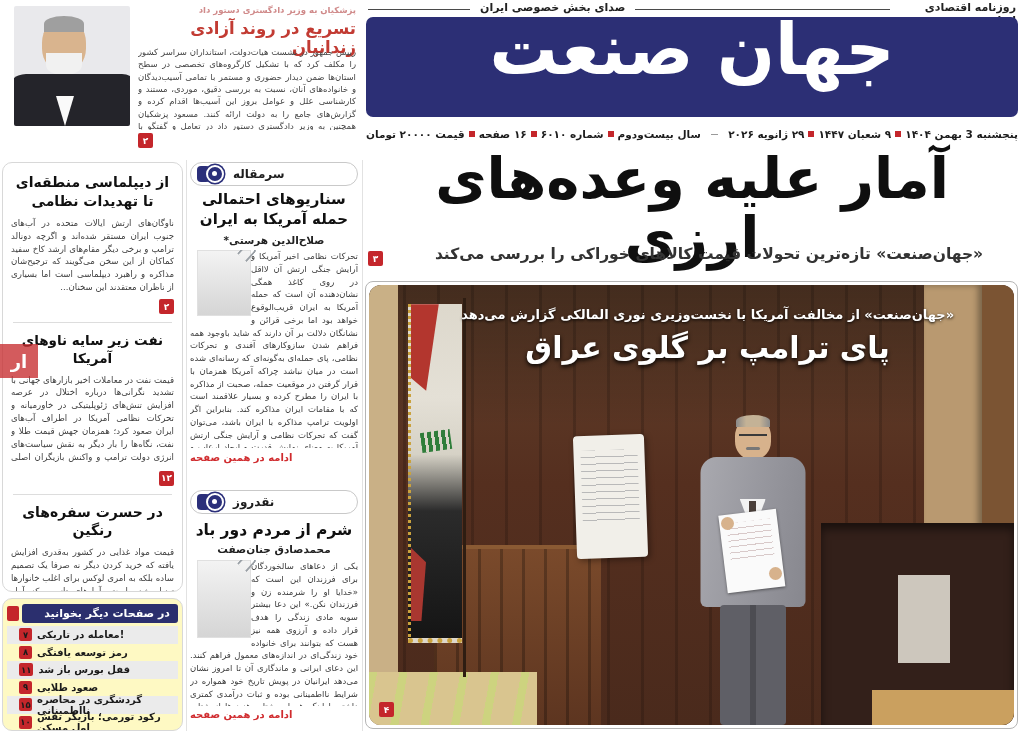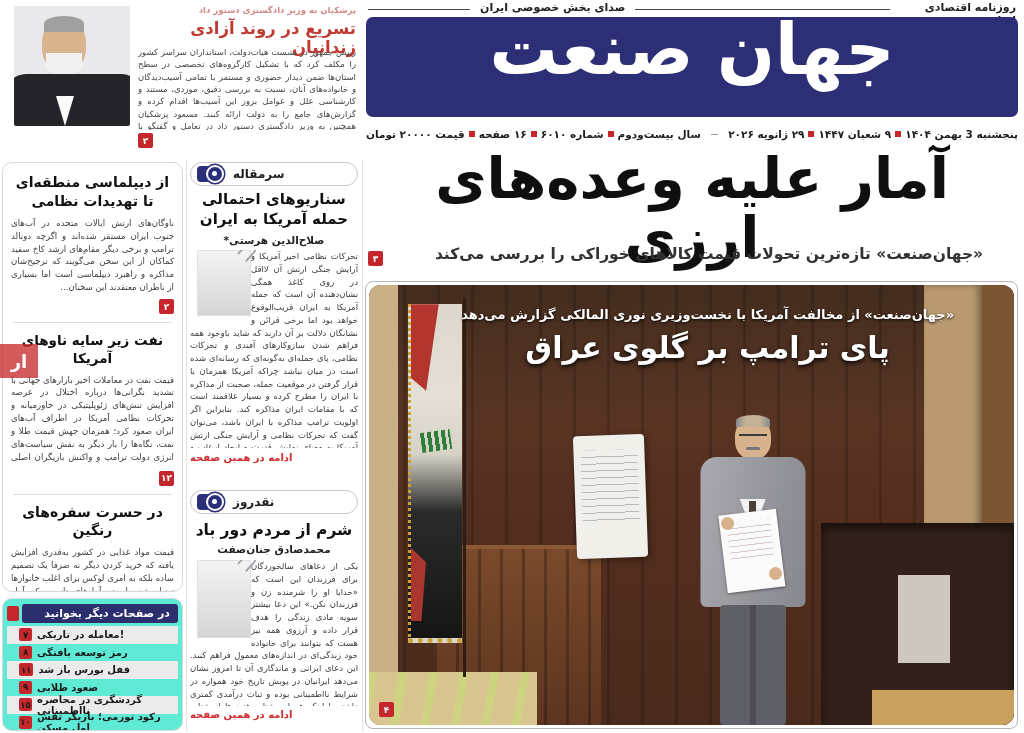--- a/index.html
+++ b/index.html
@@ -140,21 +140,21 @@
         border-radius:10px;box-sizing:border-box;padding:10px 8px 0;overflow:hidden;background:#fff;}
   .lart-h{text-align:center;font-size:14px;font-weight:bold;color:#101010;line-height:1.35;margin-bottom:6px;}
   .lart-b{font-size:8.6px;line-height:1.5;text-align:justify;color:#3c3c3c;overflow:hidden;}
   .lart .pbadge{margin:5px 0 0;}
   .ldiv{border-top:1px solid #ddd;margin:8px 2px;}
   .watermark{position:absolute;left:0;top:344px;width:38px;height:34px;background:rgba(198,45,48,.78);
              color:#fff;font-size:18px;font-weight:bold;display:flex;align-items:center;justify-content:center;
              z-index:5;}
   
   .opbox{position:absolute;left:2px;top:598px;width:181px;height:133px;border:1px solid #d8d8d8;
-         border-radius:10px;box-sizing:border-box;padding:5px 4px;overflow:hidden;background:#5eead4;}
+         border-radius:10px;box-sizing:border-box;padding:5px 4px;overflow:hidden;background:#fef9c3;}
   .ophdr{display:flex;direction:ltr;align-items:center;height:19px;gap:3px;margin-bottom:3px;}
   .op-redtab{width:12px;height:15px;background:#c4262b;border-radius:2px;flex:0 0 auto;}
   .op-bar{flex:1;height:100%;background:#2b2f6e;border-radius:3px;color:#fff;font-size:11px;font-weight:bold;
           display:flex;align-items:center;justify-content:flex-end;padding:0 8px;}
   .oprow{display:flex;direction:ltr;align-items:center;height:17.5px;gap:5px;padding-left:12px;}
   .oprow:nth-child(odd){background:#ebebeb;}
   .oprow .pbadge{min-width:13px;height:13px;font-size:8.5px;}
   .oprow span{font-size:10px;font-weight:bold;color:#1a1a1a;}
 </style>
 </head>

